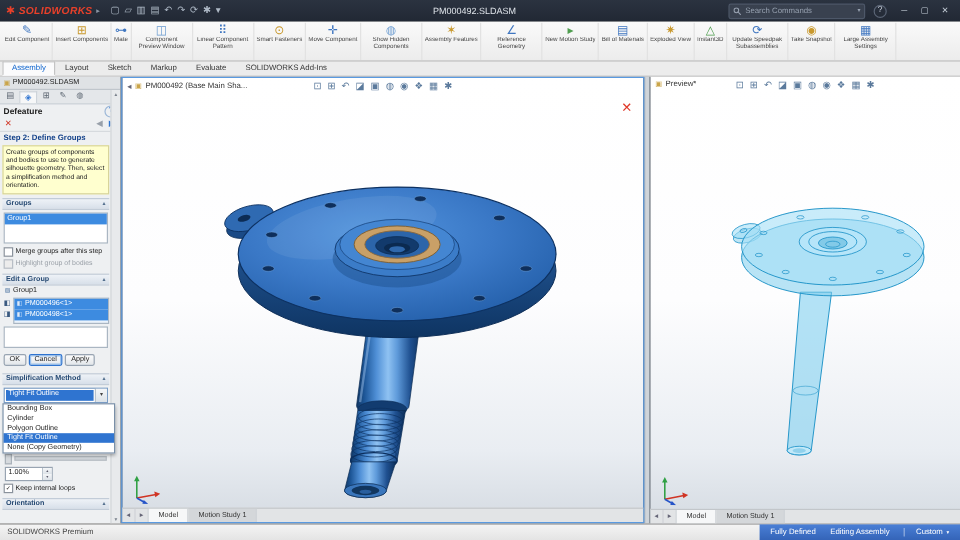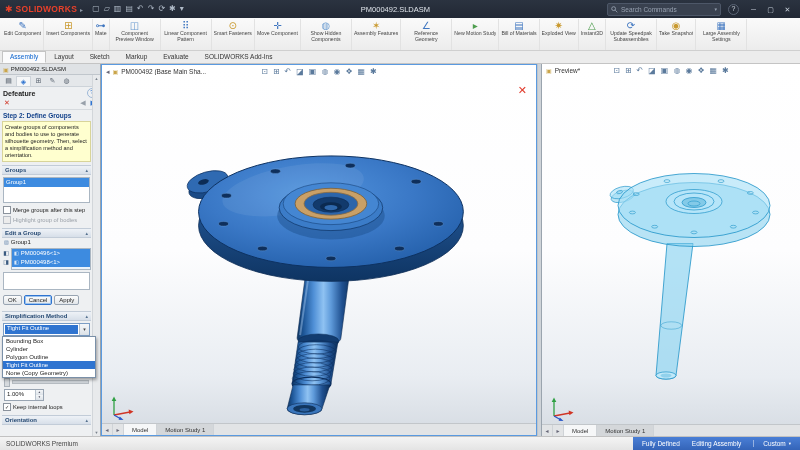--- a/index.html
+++ b/index.html
@@ -1,21 +1,21 @@
 <!DOCTYPE html>
 <html><head>
 <meta charset="utf-8">
 <style>
   html,body{margin:0;padding:0;background:#555;}
   .app{width:800px;height:450px;position:relative;overflow:hidden;display:flex;flex-direction:column;
        font-family:"Liberation Sans","DejaVu Sans",sans-serif;color:#222;user-select:none;}
   
   .titlebar{height:18px;flex:0 0 auto;background:linear-gradient(#2b3340,#212834);display:flex;align-items:center;gap:3px;padding:0 5px;}
   .logo-gear{color:#e8402a;font-size:9px;line-height:1;}
-  .brand{color:#e8402a;font-weight:bold;font-size:8.5px;letter-spacing:.3px;}
+  .brand{color:#e8402a;font-weight:bold;font-style:italic;font-size:8.5px;letter-spacing:.3px;}
   .menu-caret{color:#8a94a2;font-size:6px;}
   .tb-icons{display:flex;gap:4px;margin-left:6px;}
   .tb-ico{color:#aeb9c6;font-size:8px;line-height:1;}
   .doc-title{flex:1;text-align:center;color:#dfe4ea;font-size:7.5px;}
   .search-box{width:106px;height:11px;background:#39414f;border:1px solid #4d5768;border-radius:2px;display:flex;align-items:center;gap:3px;padding:0 3px;}
   .mag{flex:0 0 auto;}
   .search-text{color:#97a1b0;font-size:6.5px;flex:1;white-space:nowrap;overflow:hidden;}
   .search-caret{color:#97a1b0;font-size:5px;}
   .help-badge{color:#cfd6e0;font-size:7px;border:1px solid #5a6475;border-radius:50%;width:9px;height:9px;line-height:8px;text-align:center;margin-left:4px;}
   .win-btns{display:flex;gap:2px;margin-left:4px;}

